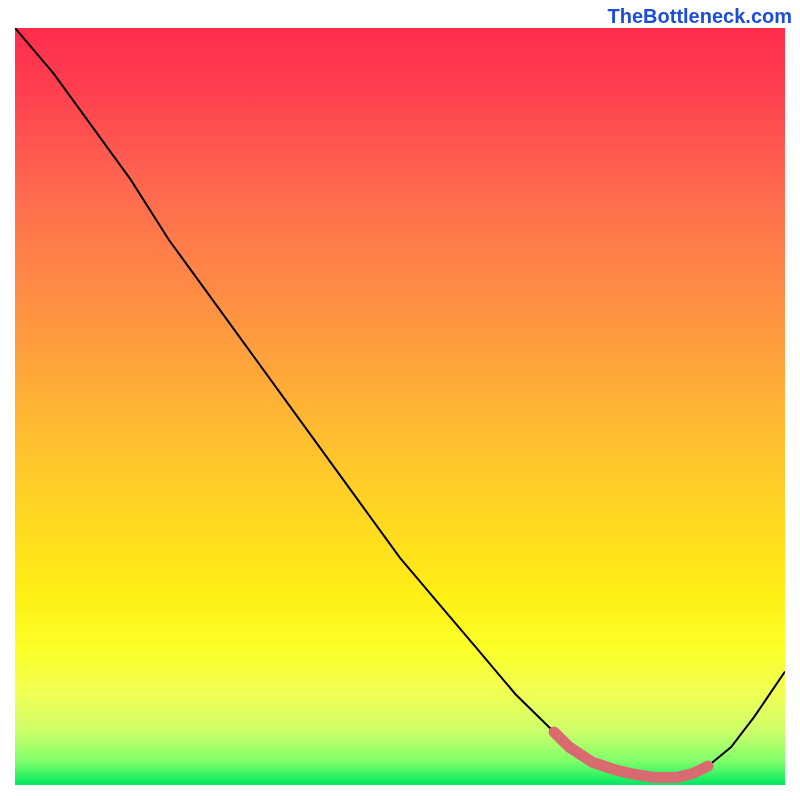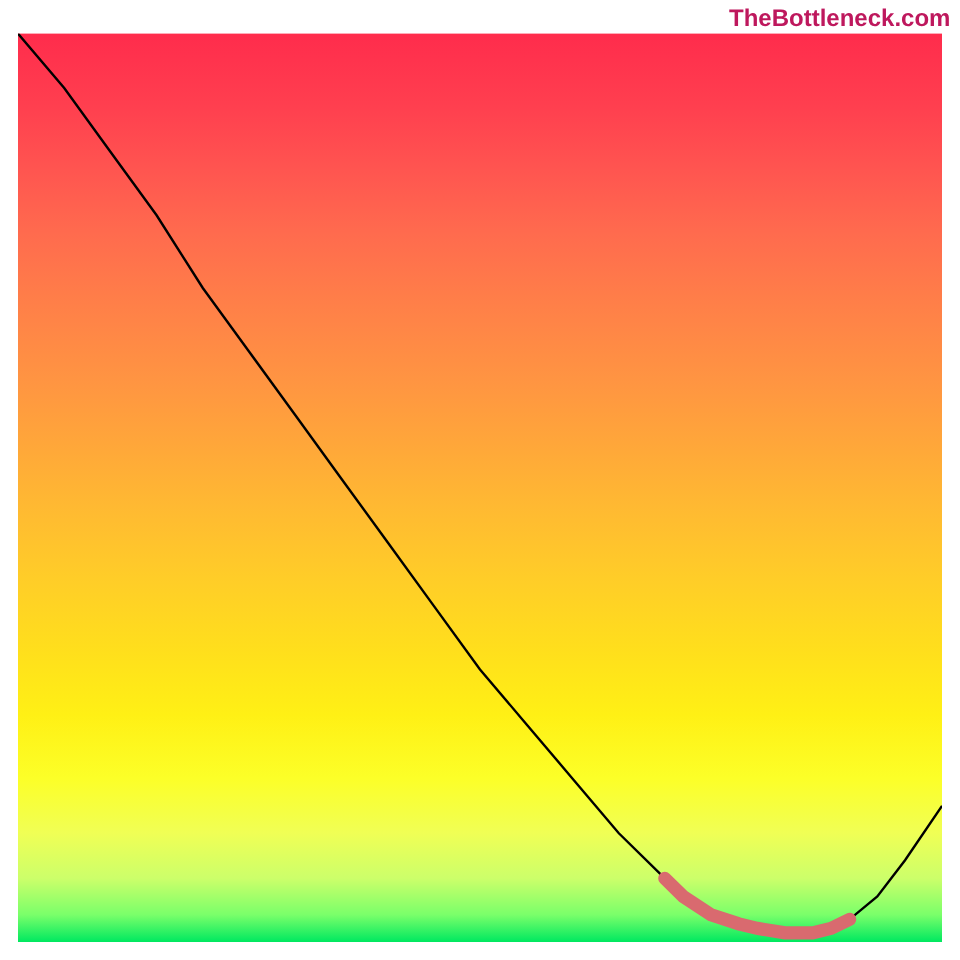--- a/index.html
+++ b/index.html
@@ -13,21 +13,21 @@
       position: relative;
       background: #fff;
       font-family: Arial, sans-serif;
     }
     .watermark {
       position: absolute;
       top: 5px;
       right: 8px;
       font-size: 20px;
       font-weight: bold;
-      color: #be185d;
+      color: #1d4ed8;
       z-index: 10;
     }
     .chart-container {
       position: absolute;
       top: 28px;
       left: 15px;
       width: 770px;
       height: 757px;
     }
     .plot-area {

